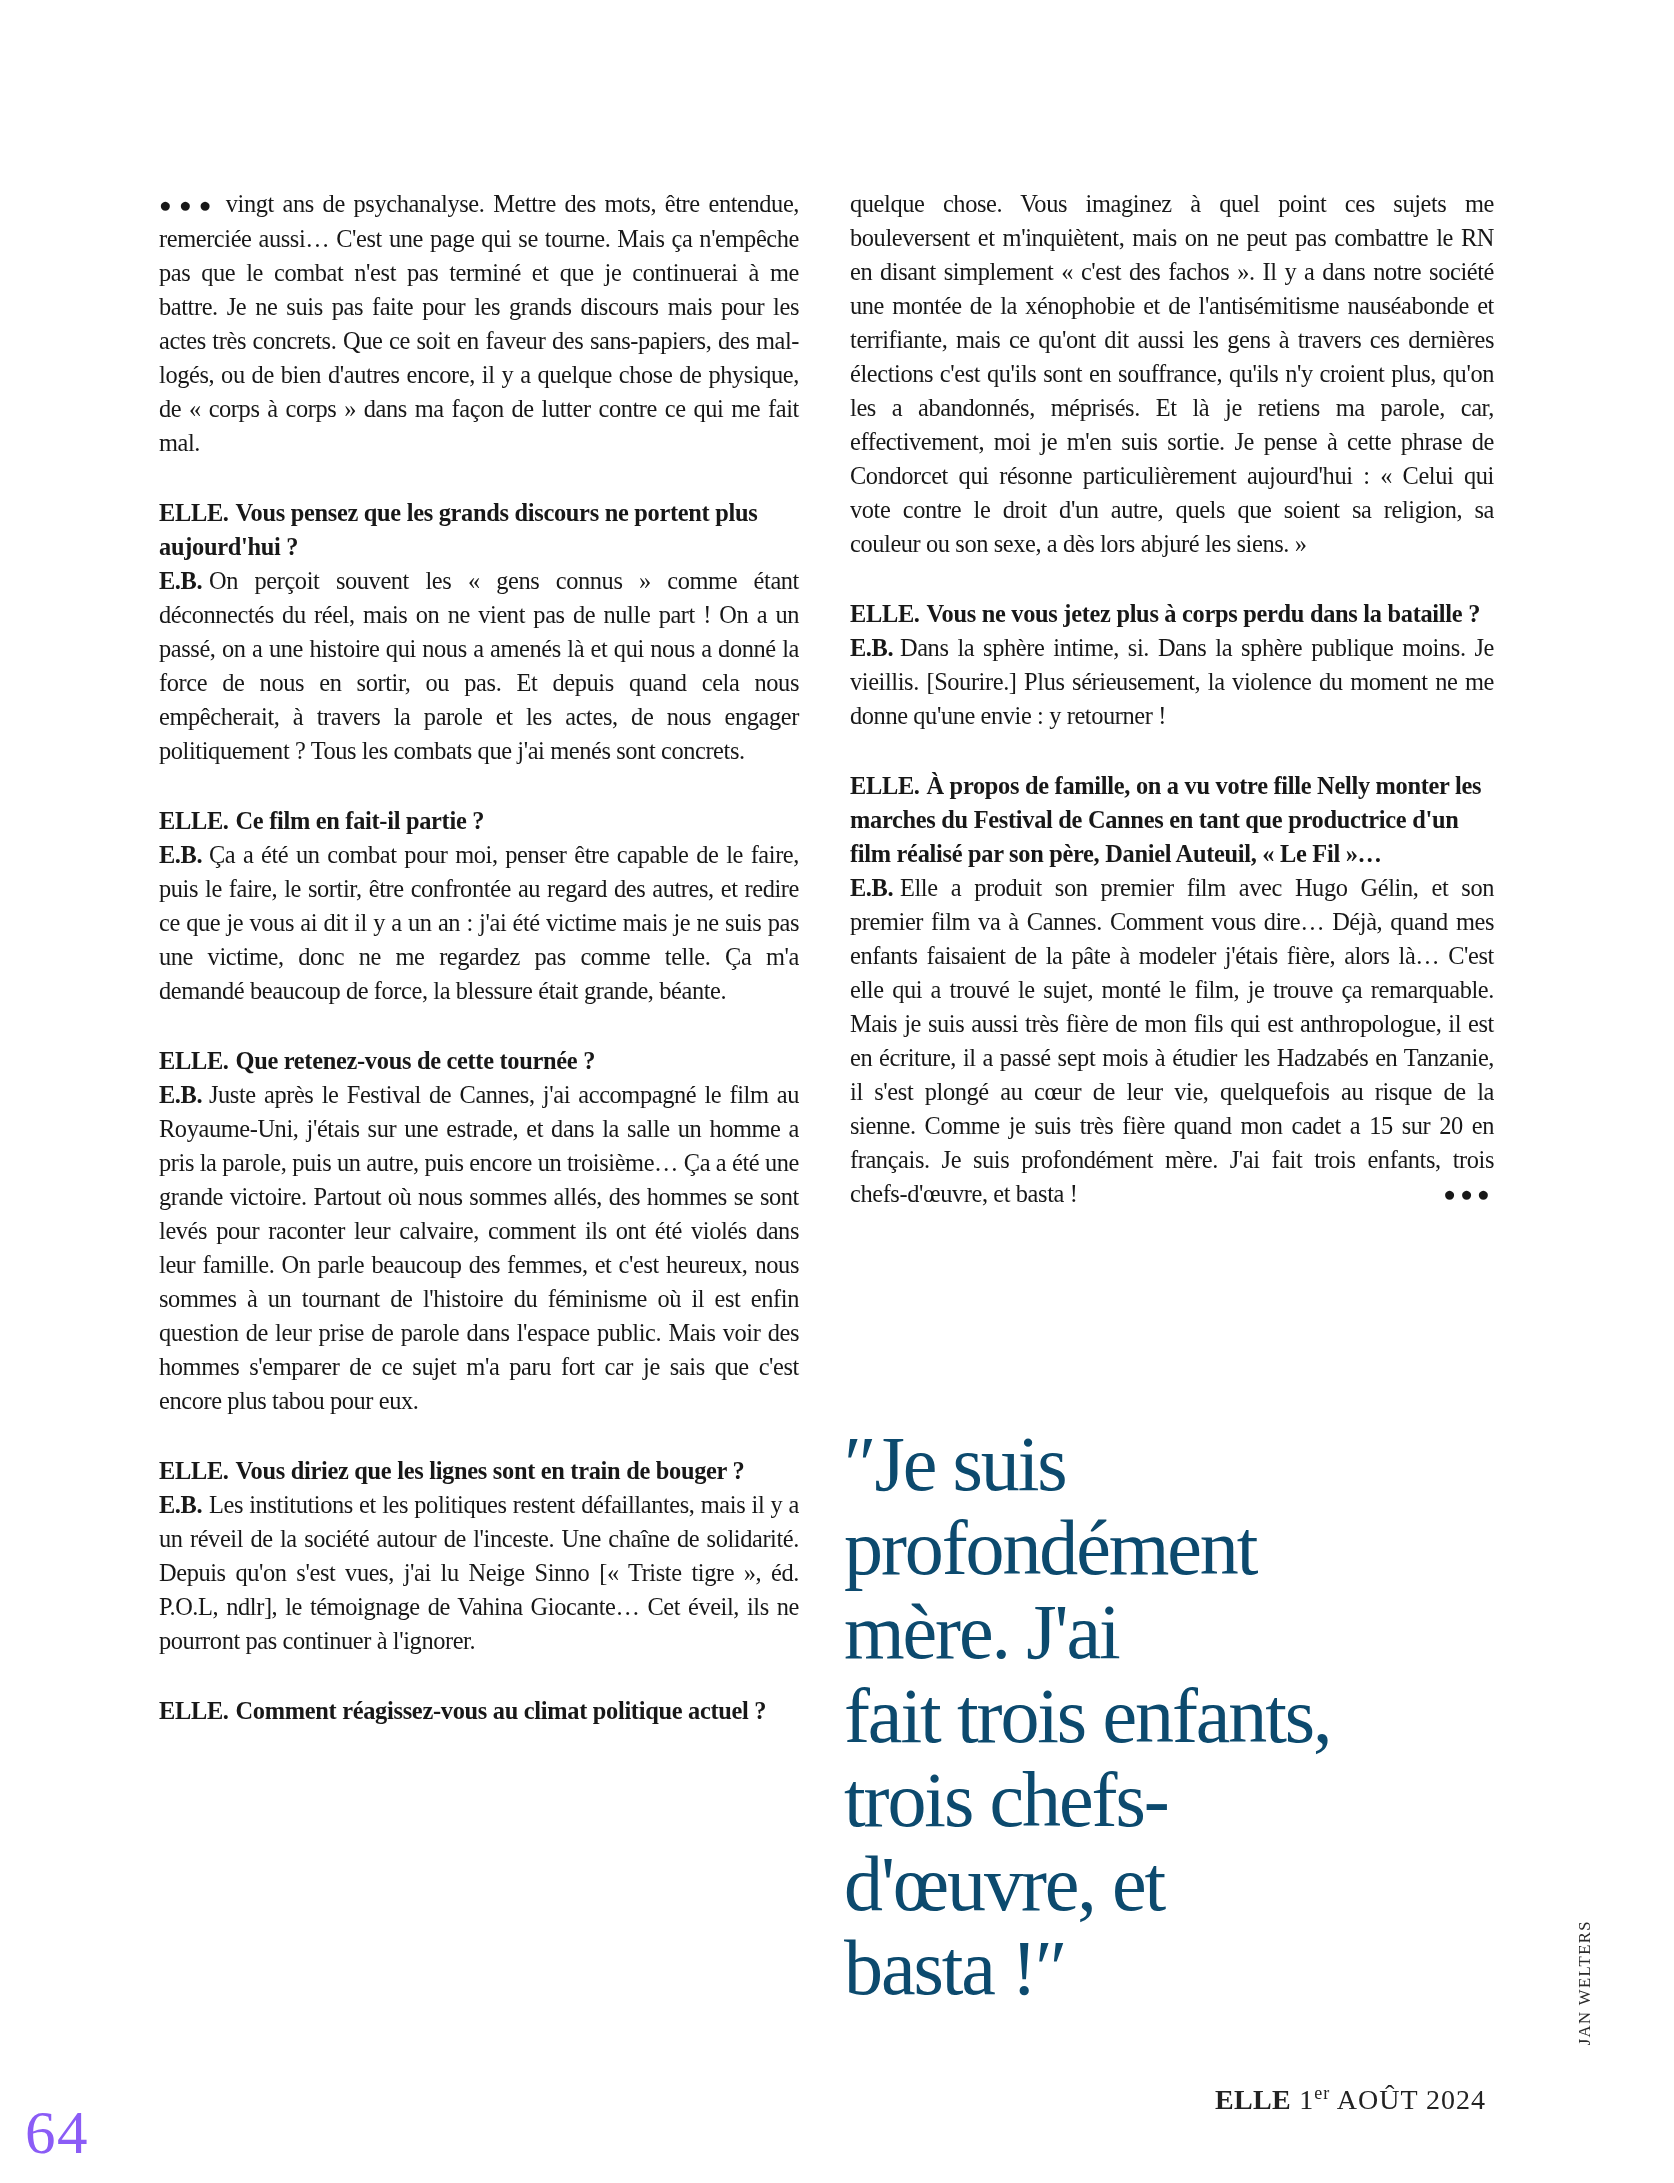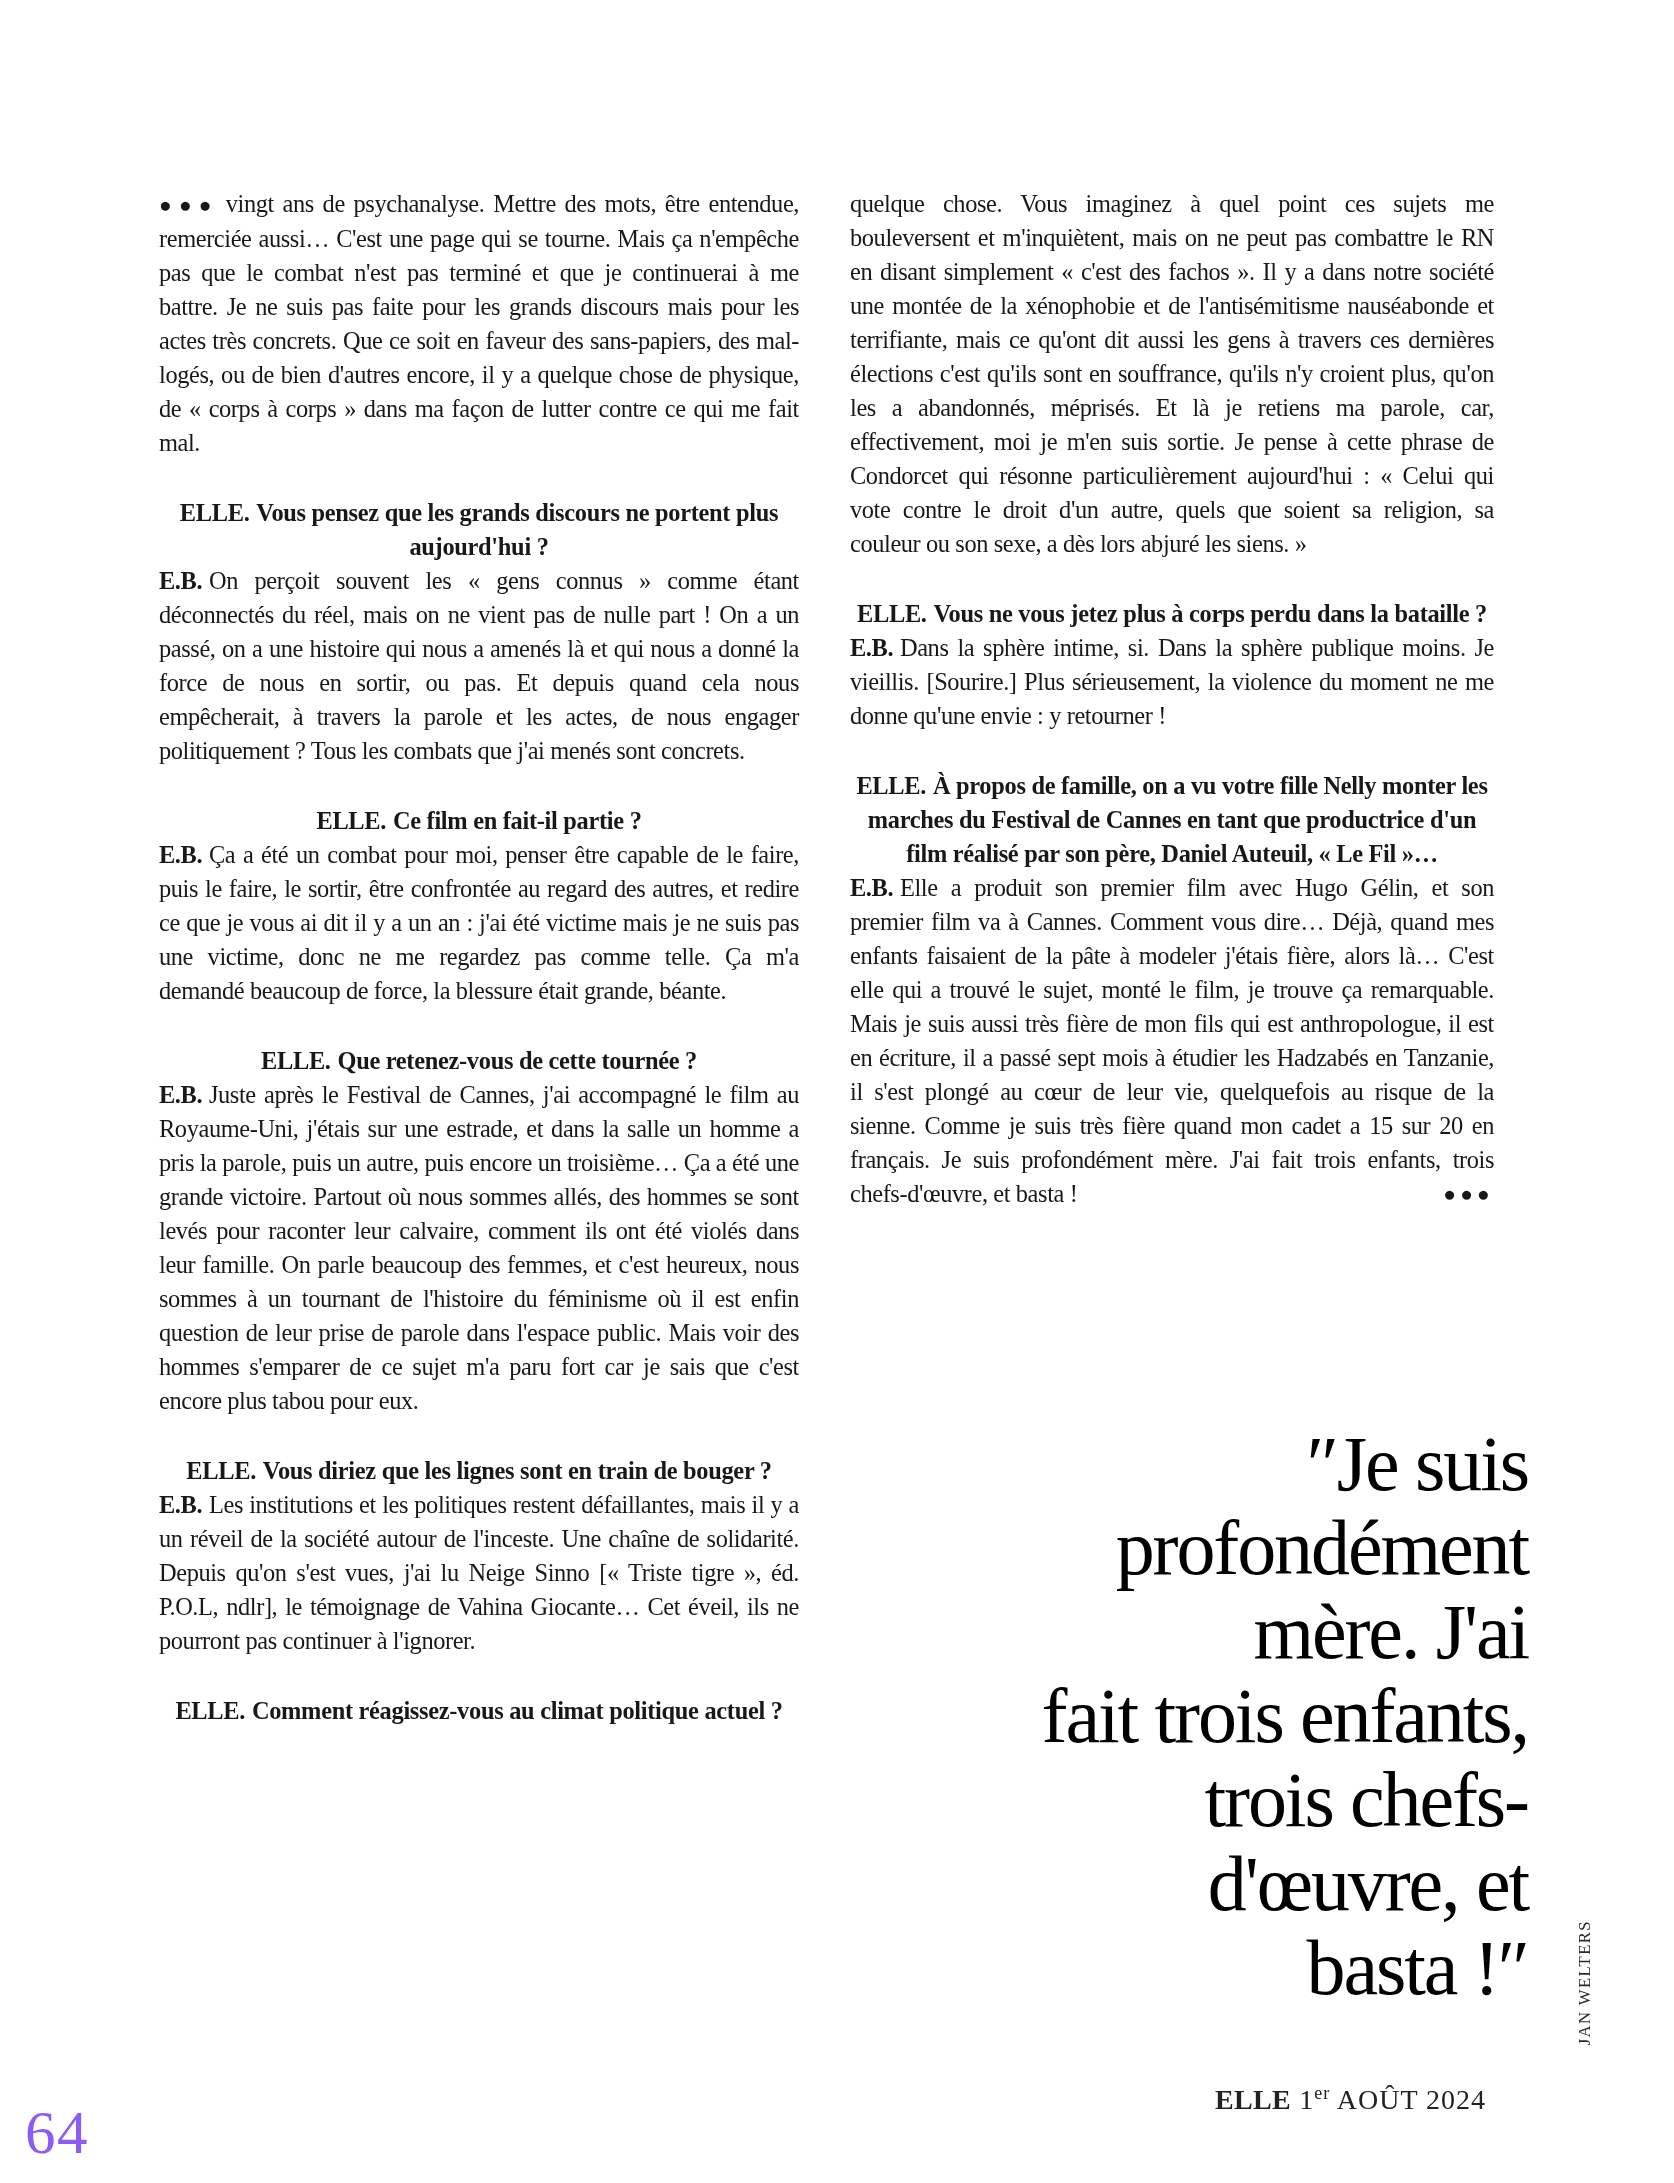--- a/index.html
+++ b/index.html
@@ -27,44 +27,44 @@
     font-weight:700;
     letter-spacing:4.2px;
     margin-right:7px;
   }
   .qa { margin-top:36px; }
   .question {
     font-size:24.4px;
     line-height:34px;
     letter-spacing:-0.3px;
     font-weight:700;
-    text-align:center;
+    text-align:left;
   }
   .q-label { font-weight:800; margin-right:0.28em; }
   .answer { text-align:justify; }
   .a-label { font-weight:800; margin-right:0.28em; }
   .end-dots {
     float:right;
     font-size:21px;
     font-weight:700;
     letter-spacing:4.2px;
     line-height:34px;
   }
 
   .pull-quote {
     position:absolute;
     left:844px; top:1422px;
     width:684px;
-    text-align:right;
+    text-align:left;
     font-size:78px;
     line-height:84px;
     letter-spacing:-2.1px;
     font-weight:400;
     white-space:pre-line;
-    color:#000000;
+    color:#0c4a6e;
   }
 
   .page-number {
     position:absolute;
     left:25px; top:2098px;
     font-size:61px;
     font-weight:400;
     letter-spacing:1.4px;
     color:#8b5cf6;
   }

